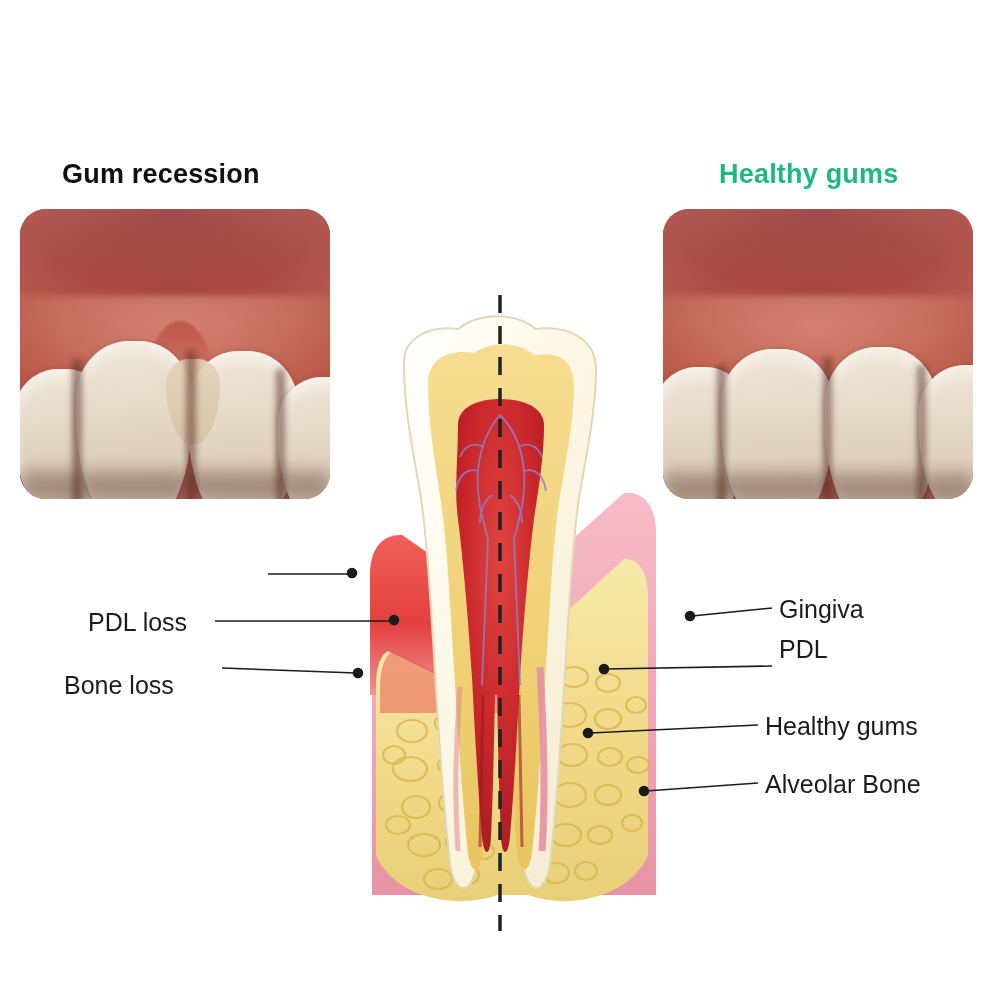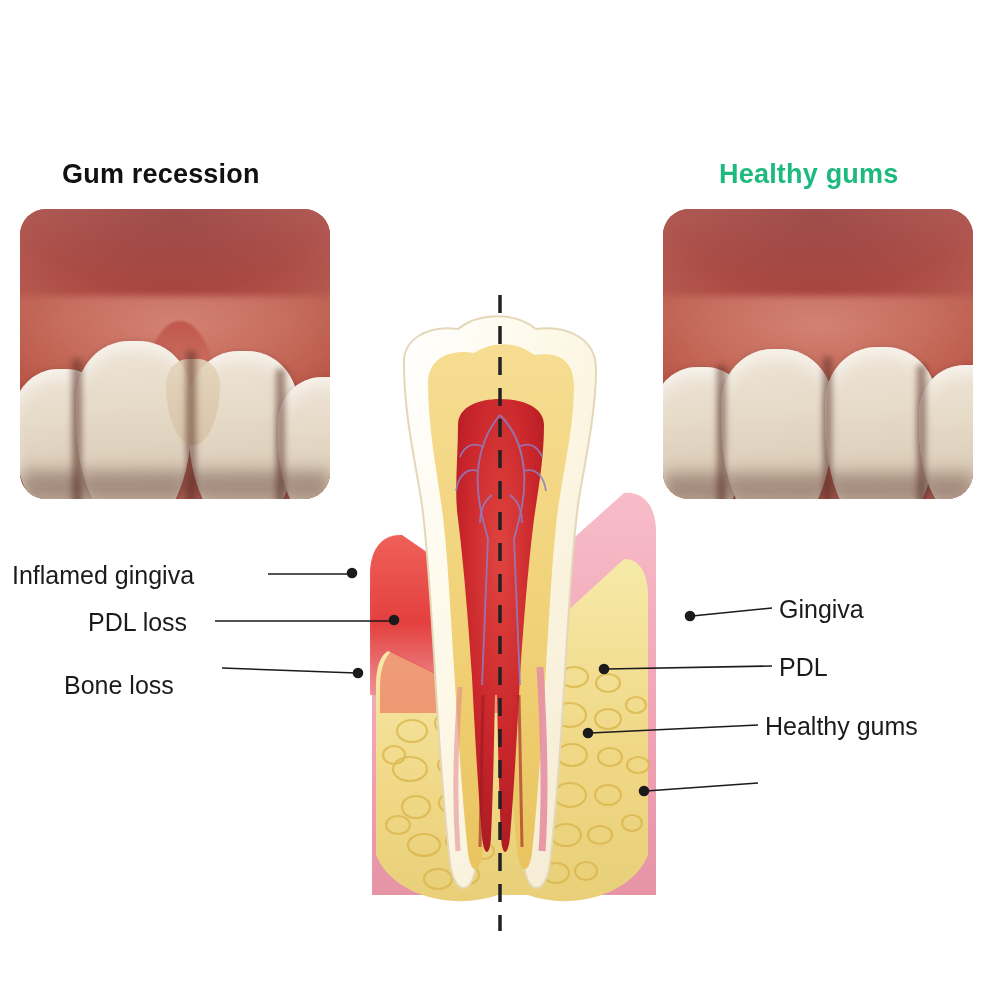--- a/index.html
+++ b/index.html
@@ -111,21 +111,21 @@
     font-weight: 400;
   }
   .label.right { text-align: right; }
   .label.left  { text-align: right; }
 
   #lbl-inflamed { left: 12px;  top: 528px; }
   #lbl-pdlloss  { left: 88px;  top: 575px; }
   #lbl-boneloss { left: 64px;  top: 638px; }
 
   #lbl-gingiva  { left: 779px; top: 562px; }
-  #lbl-pdl      { left: 779px; top: 620px; }
+  #lbl-pdl      { left: 779px; top: 602px; }
   #lbl-healthy  { left: 765px; top: 679px; }
   #lbl-alveolar { left: 765px; top: 737px; }
 
   
   #leaders {
     position: absolute;
     left: 0; top: 0;
     width: 1001px; height: 1001px;
     pointer-events: none;
   }
@@ -322,27 +322,27 @@
       </g>
 
       <path d="M288 372 C292 440 294 500 290 556" fill="none" stroke="#e58fa3" stroke-width="7" opacity="0.9"></path>
 
       <path d="M208 392 C204 450 202 500 206 556" fill="none" stroke="#e0868a" stroke-width="5" opacity="0.55"></path>
 
       <line x1="248" y1="0" x2="248" y2="636" stroke="#222222" stroke-width="3.5" stroke-dasharray="18 13"></line>
     </svg>
   </div>
 
-  <div class="label left" id="lbl-inflamed">Inflamed gingiva</div>
   <div class="label left" id="lbl-pdlloss">PDL loss</div>
   <div class="label left" id="lbl-boneloss">Bone loss</div>
 
   <div class="label right" id="lbl-gingiva">Gingiva</div>
   <div class="label right" id="lbl-pdl">PDL</div>
   <div class="label right" id="lbl-healthy">Healthy gums</div>
+  <div class="label right" id="lbl-alveolar">Alveolar Bone</div>
 
   <svg id="leaders">
     <g stroke="#1b1b1b" stroke-width="1.6" fill="#1b1b1b">
 
       <line x1="268" y1="541" x2="350" y2="541"></line>
       <circle cx="352" cy="540" r="4.5"></circle>
       <line x1="215" y1="588" x2="392" y2="588"></line>
       <circle cx="394" cy="587" r="4.5"></circle>
       <line x1="222" y1="635" x2="356" y2="640"></line>
       <circle cx="358" cy="640" r="4.5"></circle>

